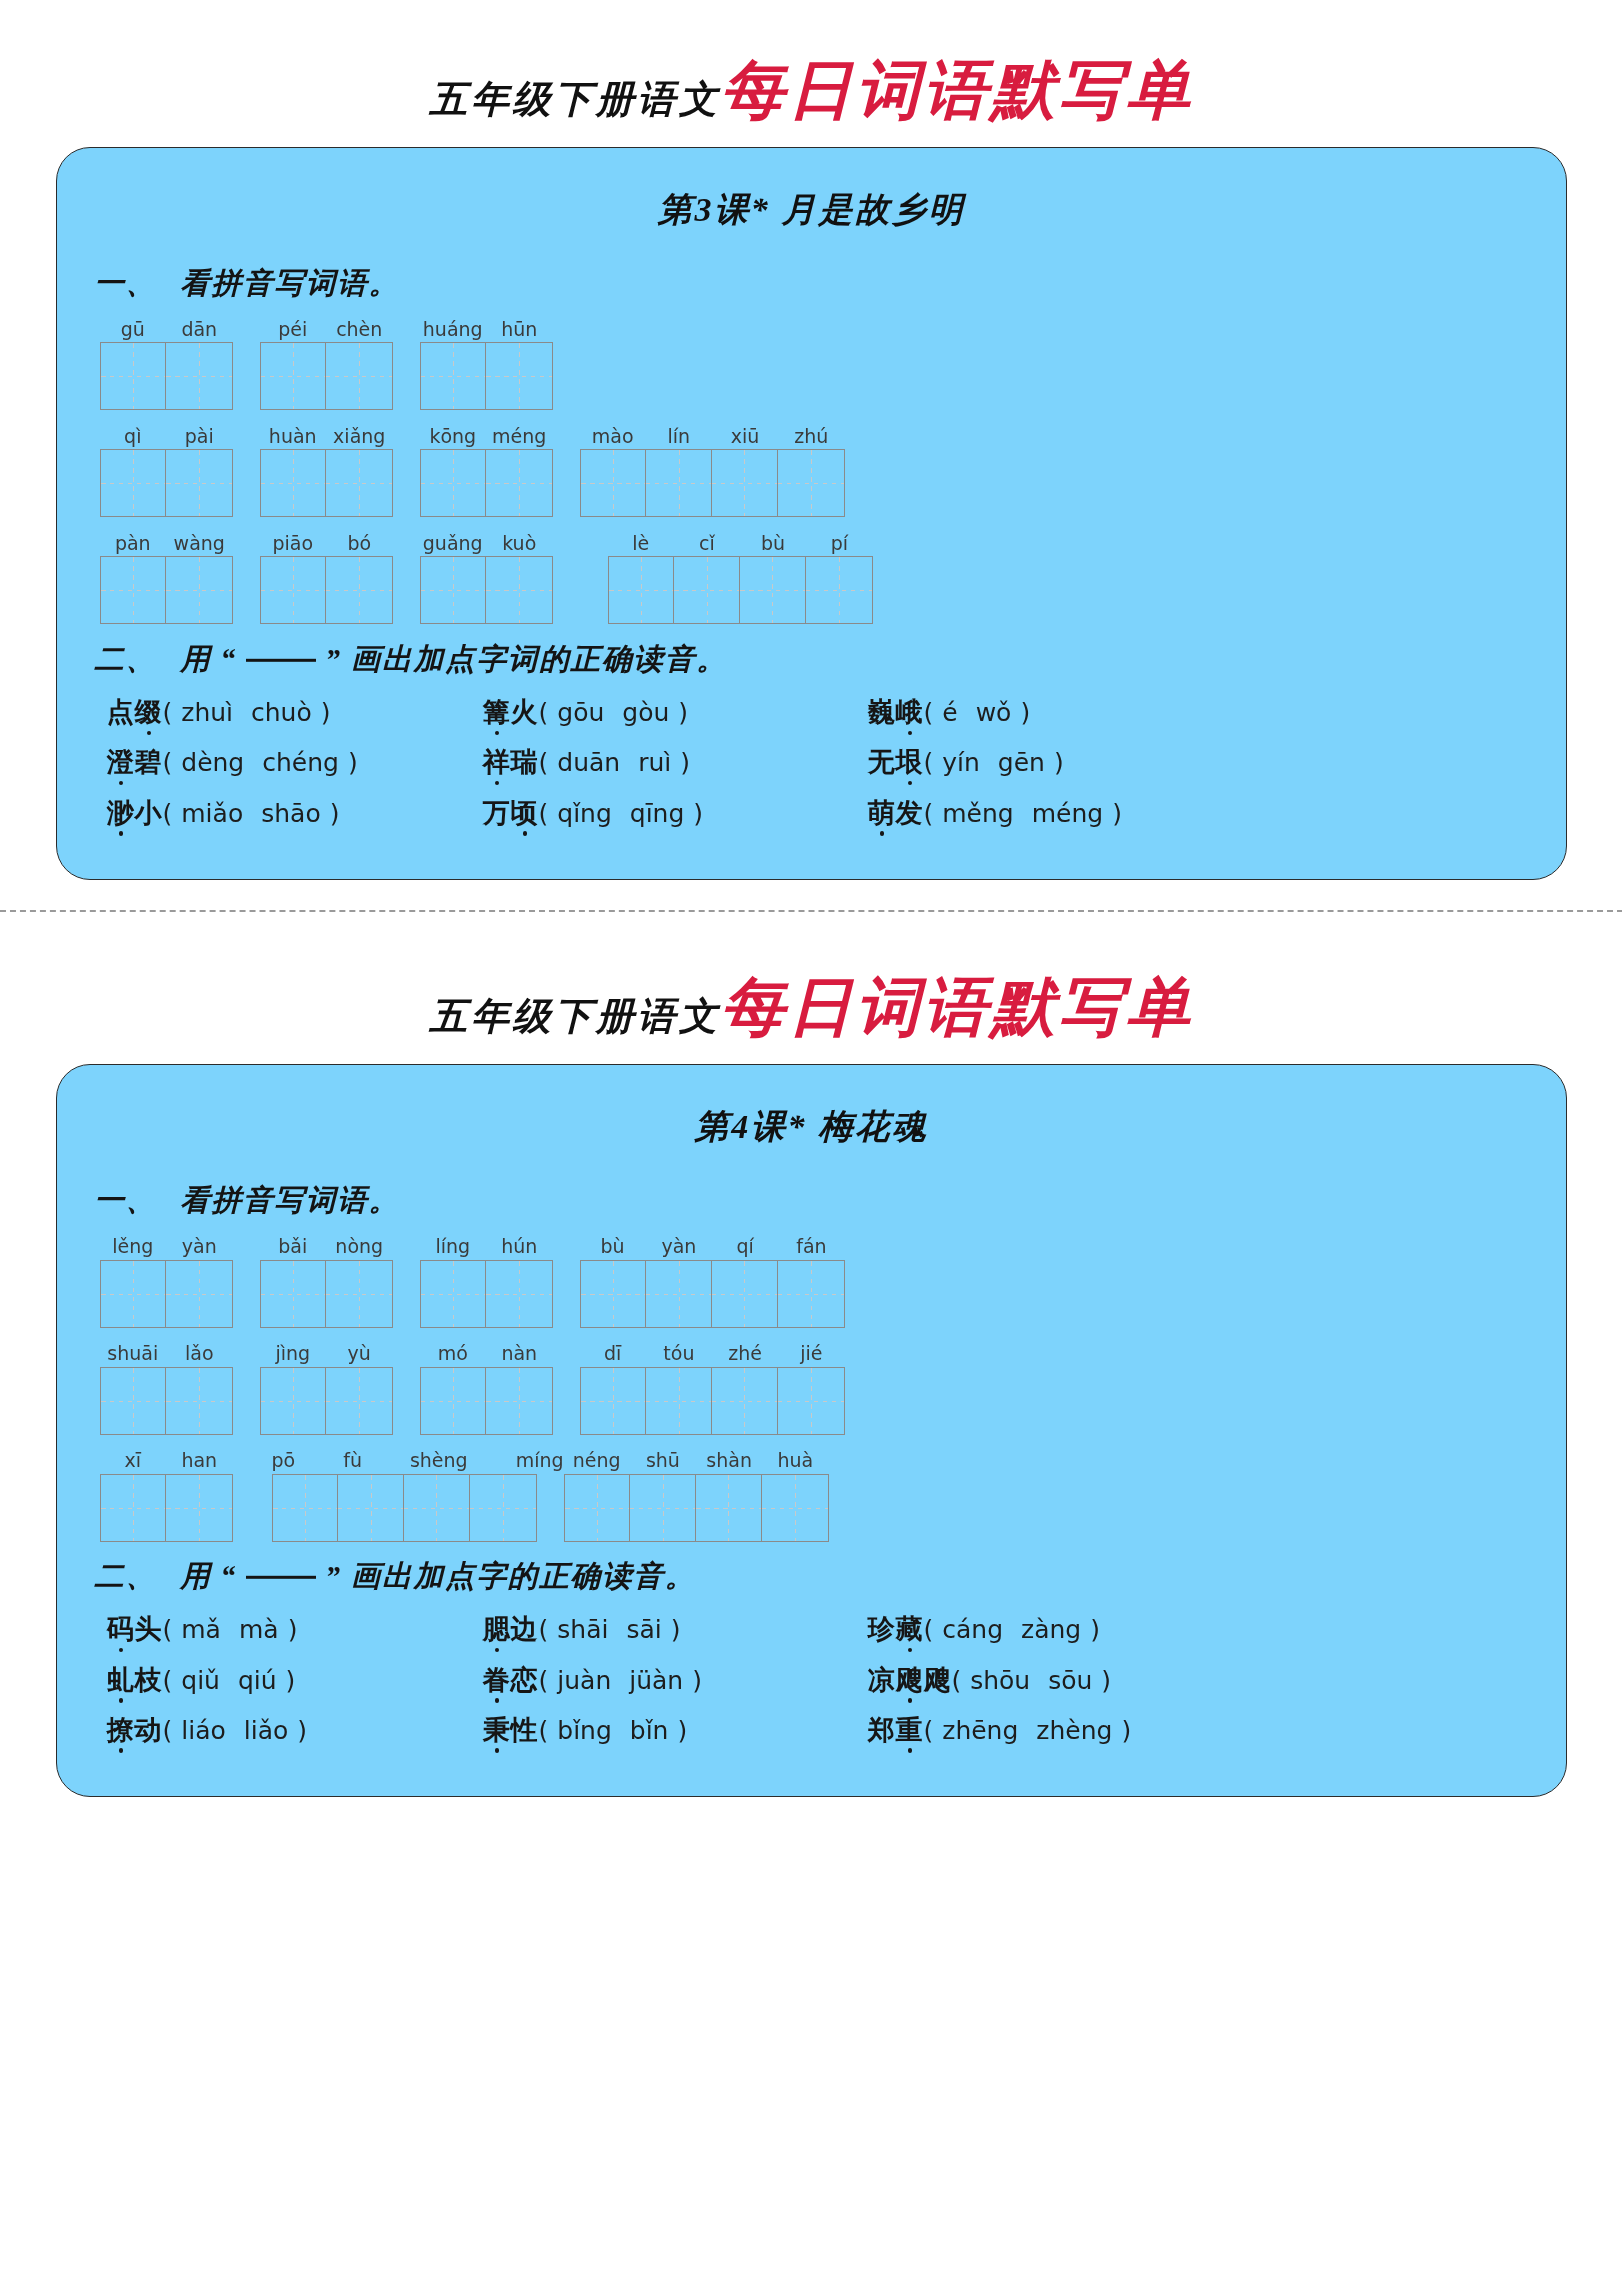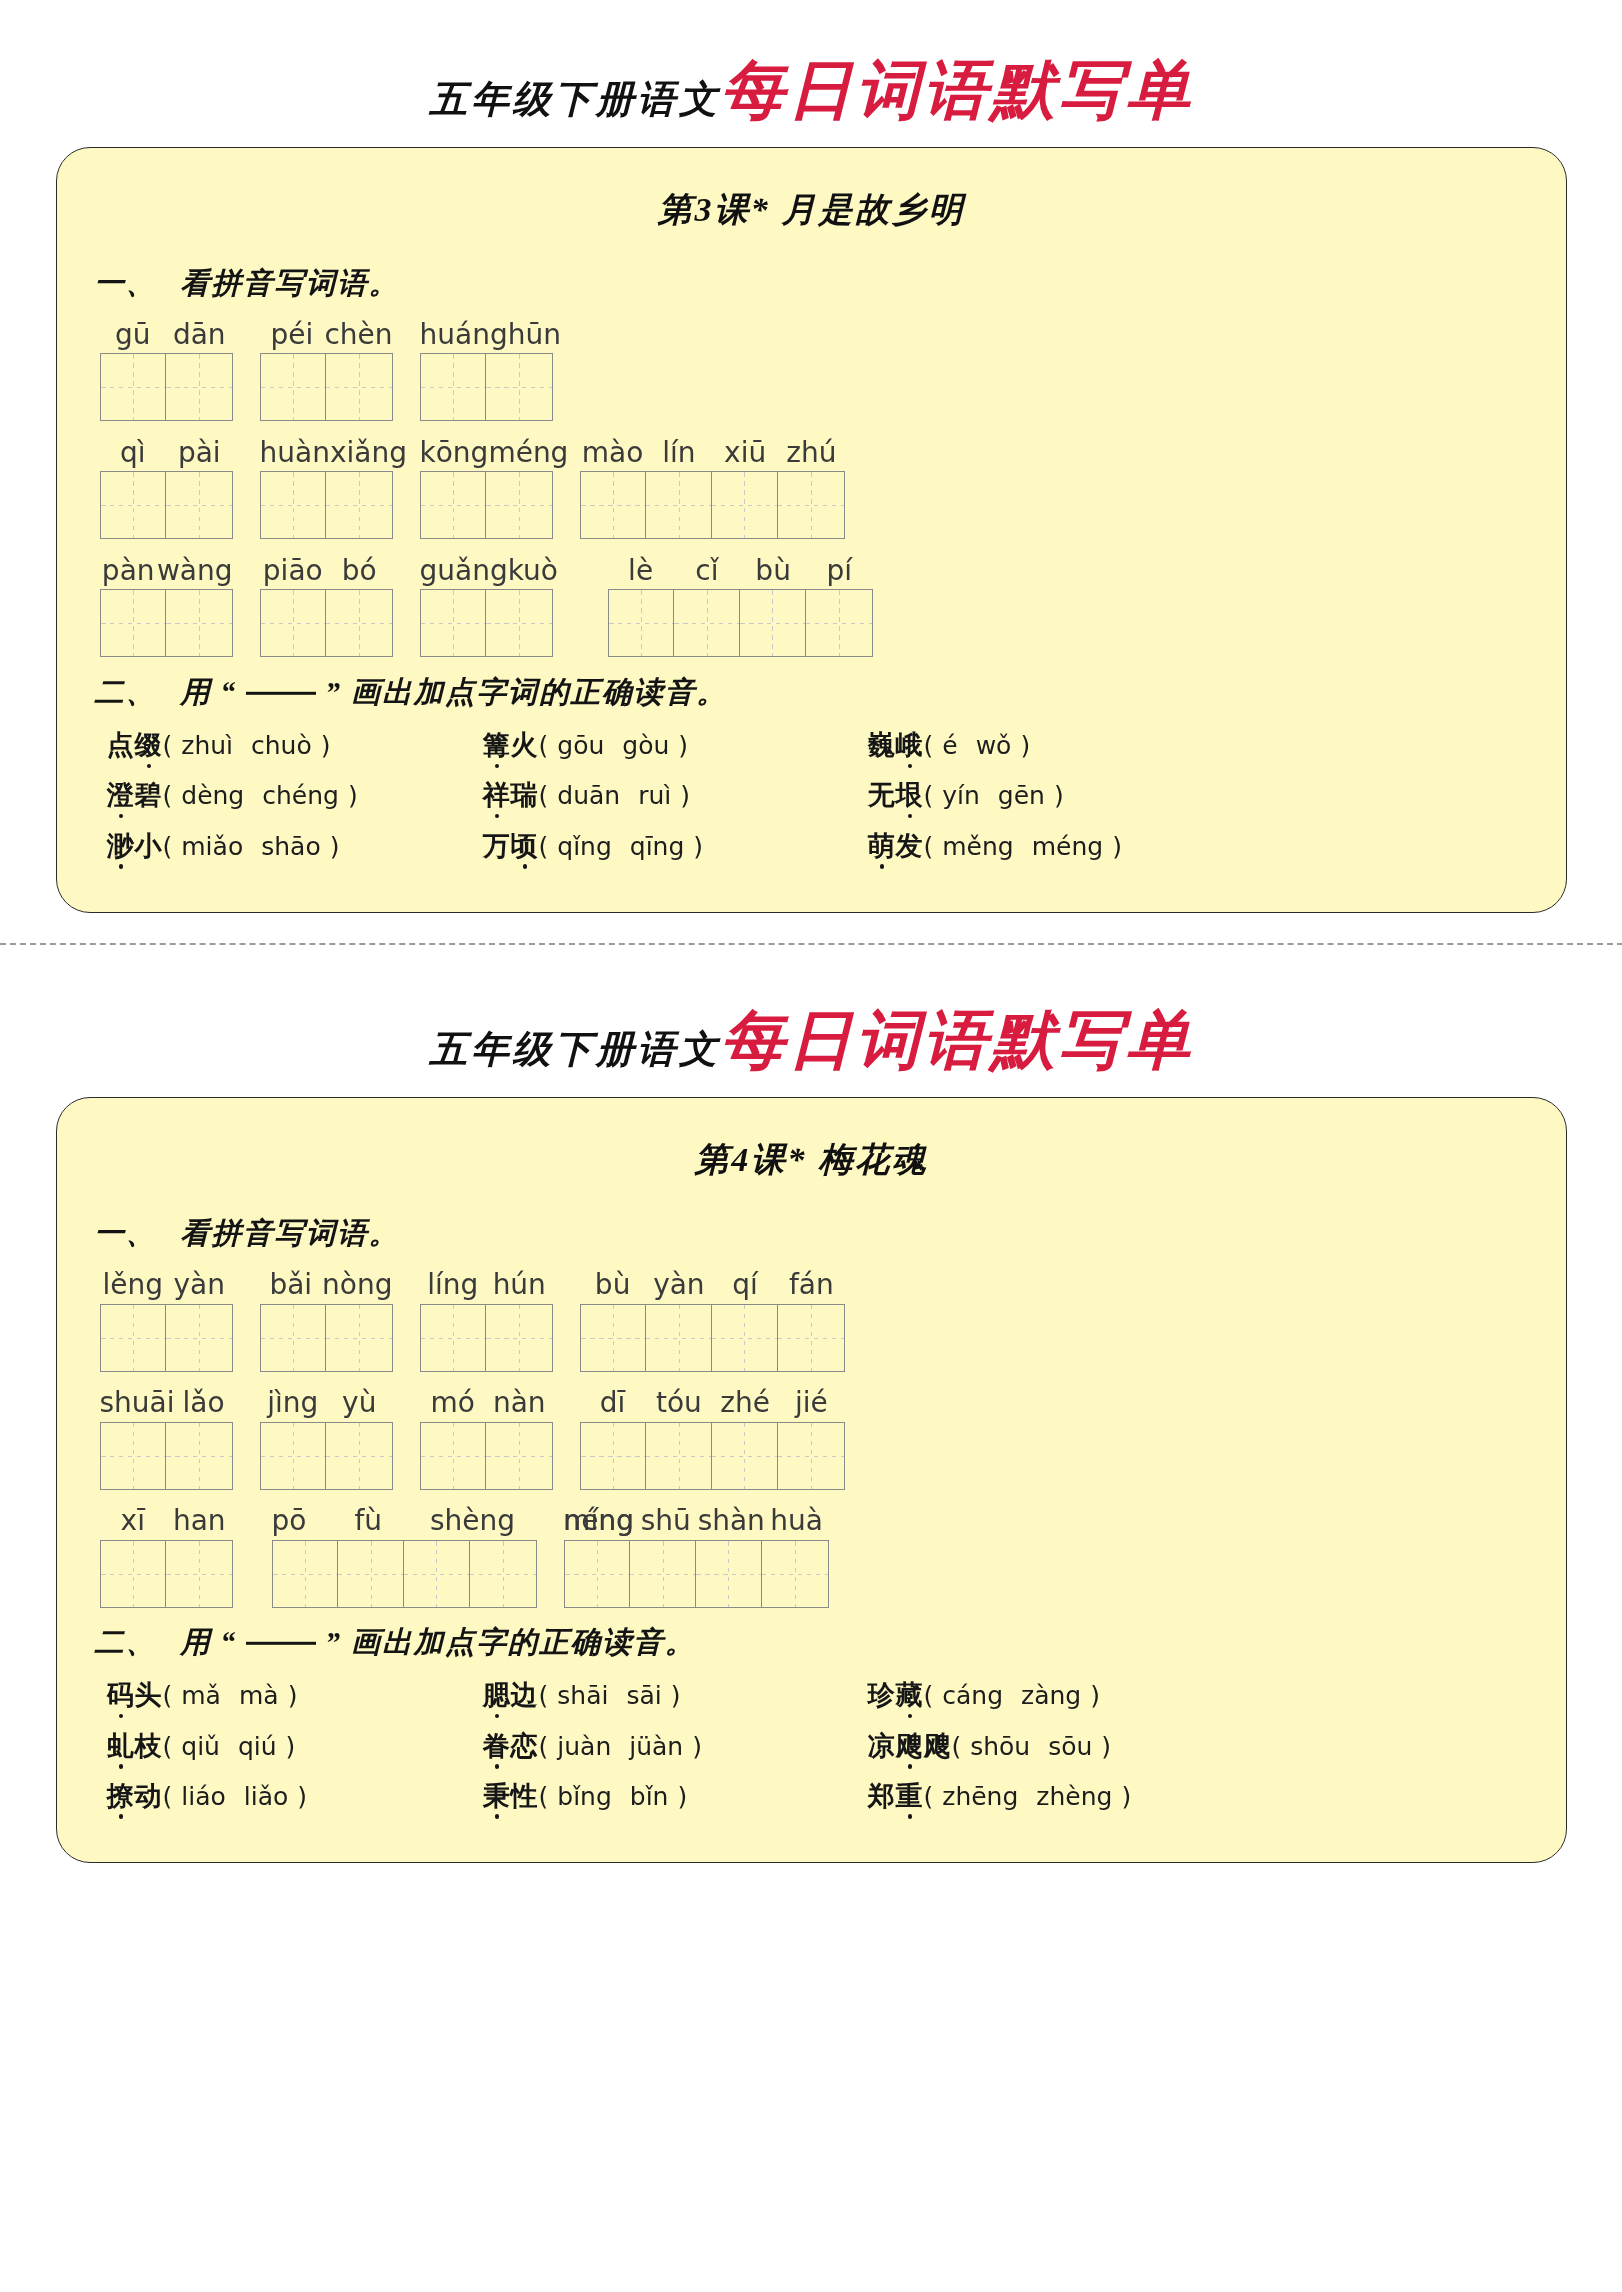--- a/index.html
+++ b/index.html
@@ -34,21 +34,21 @@
     font-style:italic;
   }
 
   
   .card{
     margin:0 56px;
     border:1.8px solid #2b2b2b;
     border-radius:34px;
     padding:23px 30px 34px 30px;
     box-sizing:border-box;
-    background:#fef9c3;
+    background:#7dd3fc;
   }
 
   .lesson-title{
     text-align:center;
     font-family:"Liberation Serif","DejaVu Serif",serif;
     font-weight:700;
     font-style:italic;
     font-size:34px;
     letter-spacing:2.7px;
     margin:16px 0 30px 0;
@@ -82,21 +82,21 @@
     margin:0 0 14.3px 0;
     padding-left:12.5px;
     gap:0;
   }
   .word-block{position:relative;}
   .py-line{
     display:flex;
     justify-content:space-around;
     align-items:flex-end;
     font-family:"DejaVu Sans",sans-serif;
-    font-size:28px;
+    font-size:19px;
     letter-spacing:0px;
     color:#3a3a3a;
     padding-bottom:2.7px;
     white-space:nowrap;
   }
   .py-line span{flex:1;text-align:center;}
   .boxes{
     display:flex;
     border:1.4px solid #8a8a8a;
     box-sizing:border-box;

